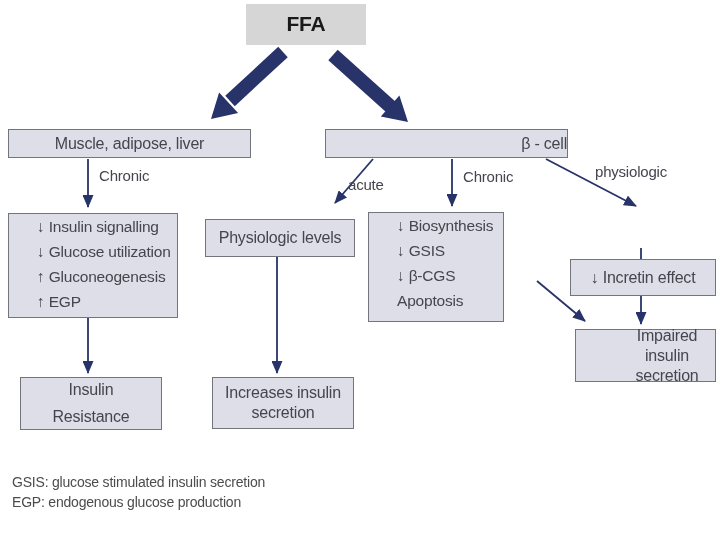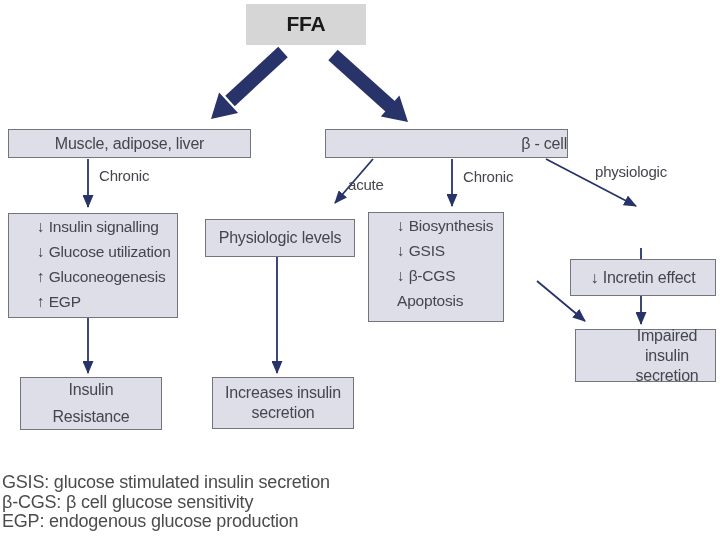--- a/index.html
+++ b/index.html
@@ -29,22 +29,22 @@
     align-items:flex-start;justify-content:flex-start;text-align:left;
     padding-left:28px;font-size:15.5px;line-height:1.62;
   }
   .node .line{display:block;}
   .edge-label{
     position:absolute;color:var(--text-dark,#4a4a52);font-size:15px;line-height:1.2;
     white-space:nowrap;
   }
   .edge-label.center{text-align:center;}
   #footnotes{
-    position:absolute;left:2px;top:473px;color:var(--footnote-text,#4c4c4c);
-    font-size:18px;line-height:19.5px;
+    position:absolute;left:12px;top:473px;color:var(--footnote-text,#4c4c4c);
+    font-size:14px;line-height:19.5px;
   }
   #footnotes .line{display:block;}
 </style>
 </head>
 <body>
 
 <div id="stage">
 
   <svg id="connectors" viewBox="0 0 720 539" xmlns="http://www.w3.org/2000/svg">
     <defs>
@@ -119,17 +119,16 @@
 
   <div class="edge-label" style="left:99px;top:167px;">Chronic</div>
   <div class="edge-label" style="left:348px;top:176px;">acute</div>
   <div class="edge-label" style="left:463px;top:168px;">Chronic</div>
   <div class="edge-label center" style="left:577px;top:163px;width:108px;">
     <span class="line" style="display:block;">physiologic</span>
   </div>
 
   <div id="footnotes">
     <span class="line">GSIS: glucose stimulated insulin secretion</span>
-    <span class="line">β-CGS: β cell glucose sensitivity</span>
     <span class="line">EGP: endogenous glucose production</span>
   </div>
 
 </div>
 
 </body></html>

